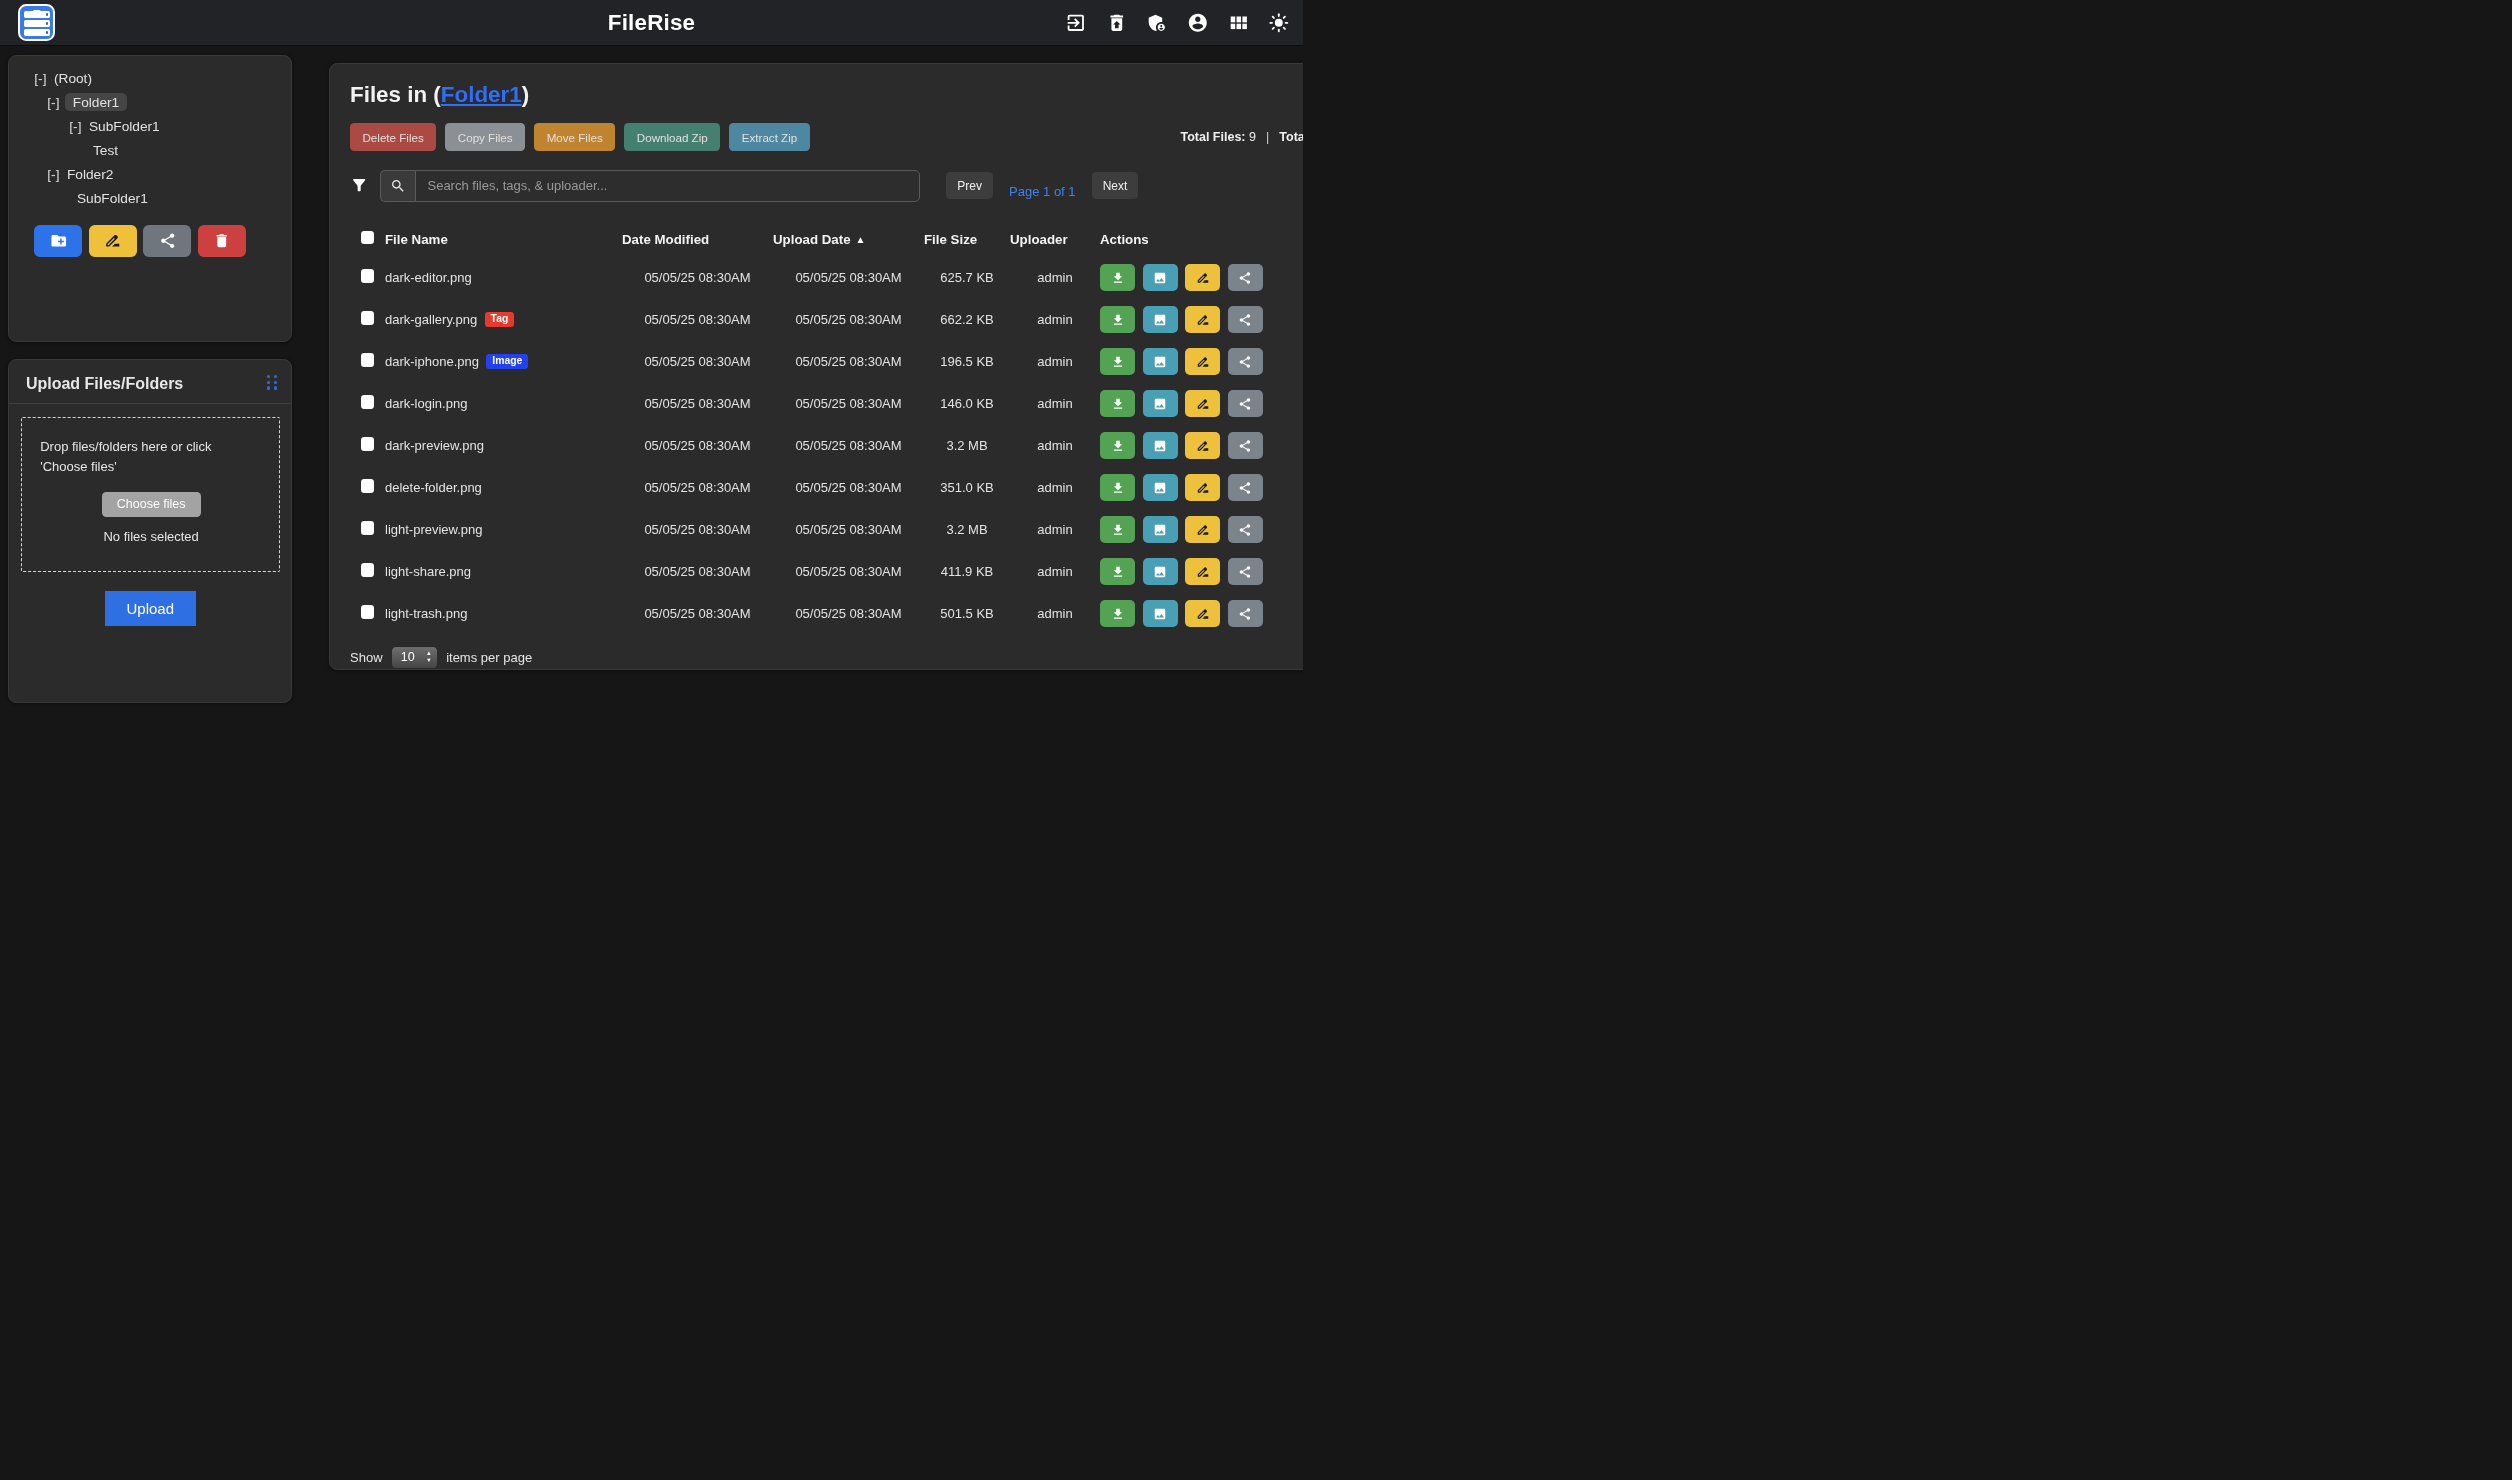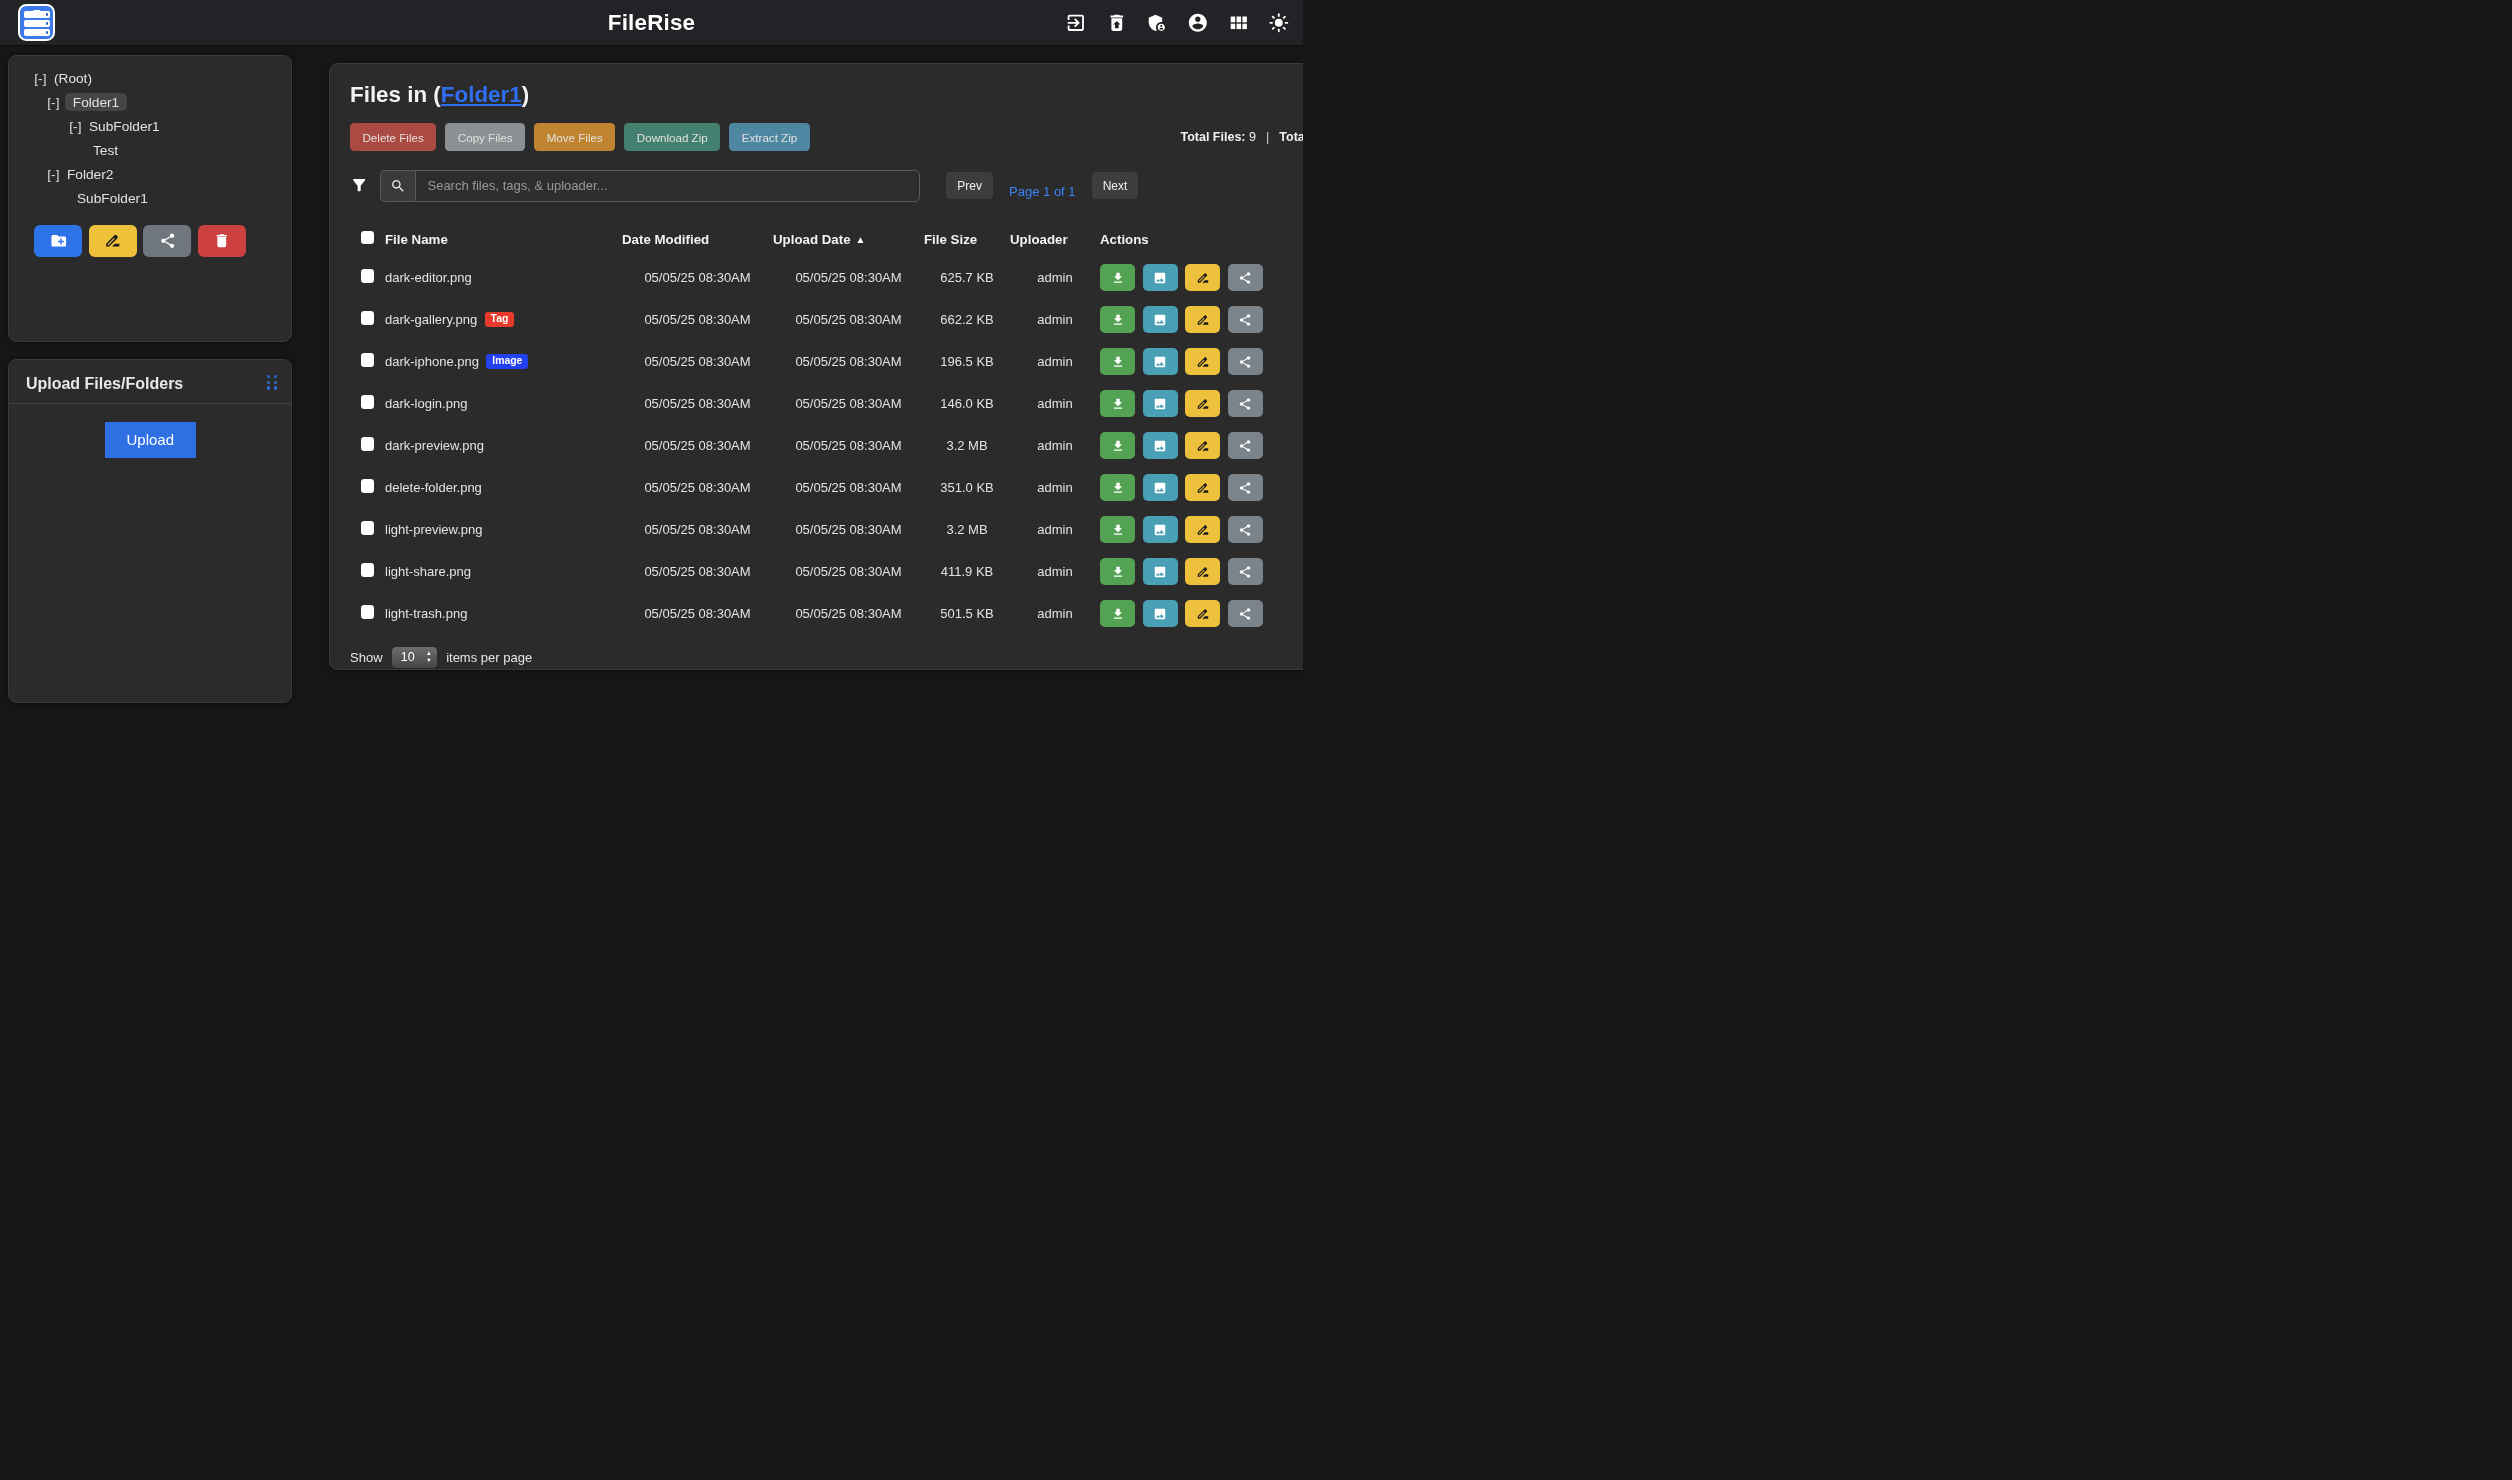--- a/index.html
+++ b/index.html
@@ -280,20 +280,25 @@
       <div class="drag-dots">
           <i></i>
           <i></i>
           <i></i>
           <i></i>
           <i></i>
           <i></i>
         </div>
     </div>
   </div>
+  <div class="dropzone">
+    <div class="dz-text">Drop files/folders here or click 'Choose files'</div>
+    <button class="choose-btn">Choose files</button>
+    <div class="no-files">No files selected</div>
+  </div>
   <button class="upload-btn">Upload</button>
 </div>
 
 <div class="panel" id="main-panel">
   <div class="main-heading">
     <span>Files in (</span><a>Folder1</a><span>)</span>
   </div>
 
   <div class="bulk-row">
     <span id="bulk-buttons" style="display:flex;">

